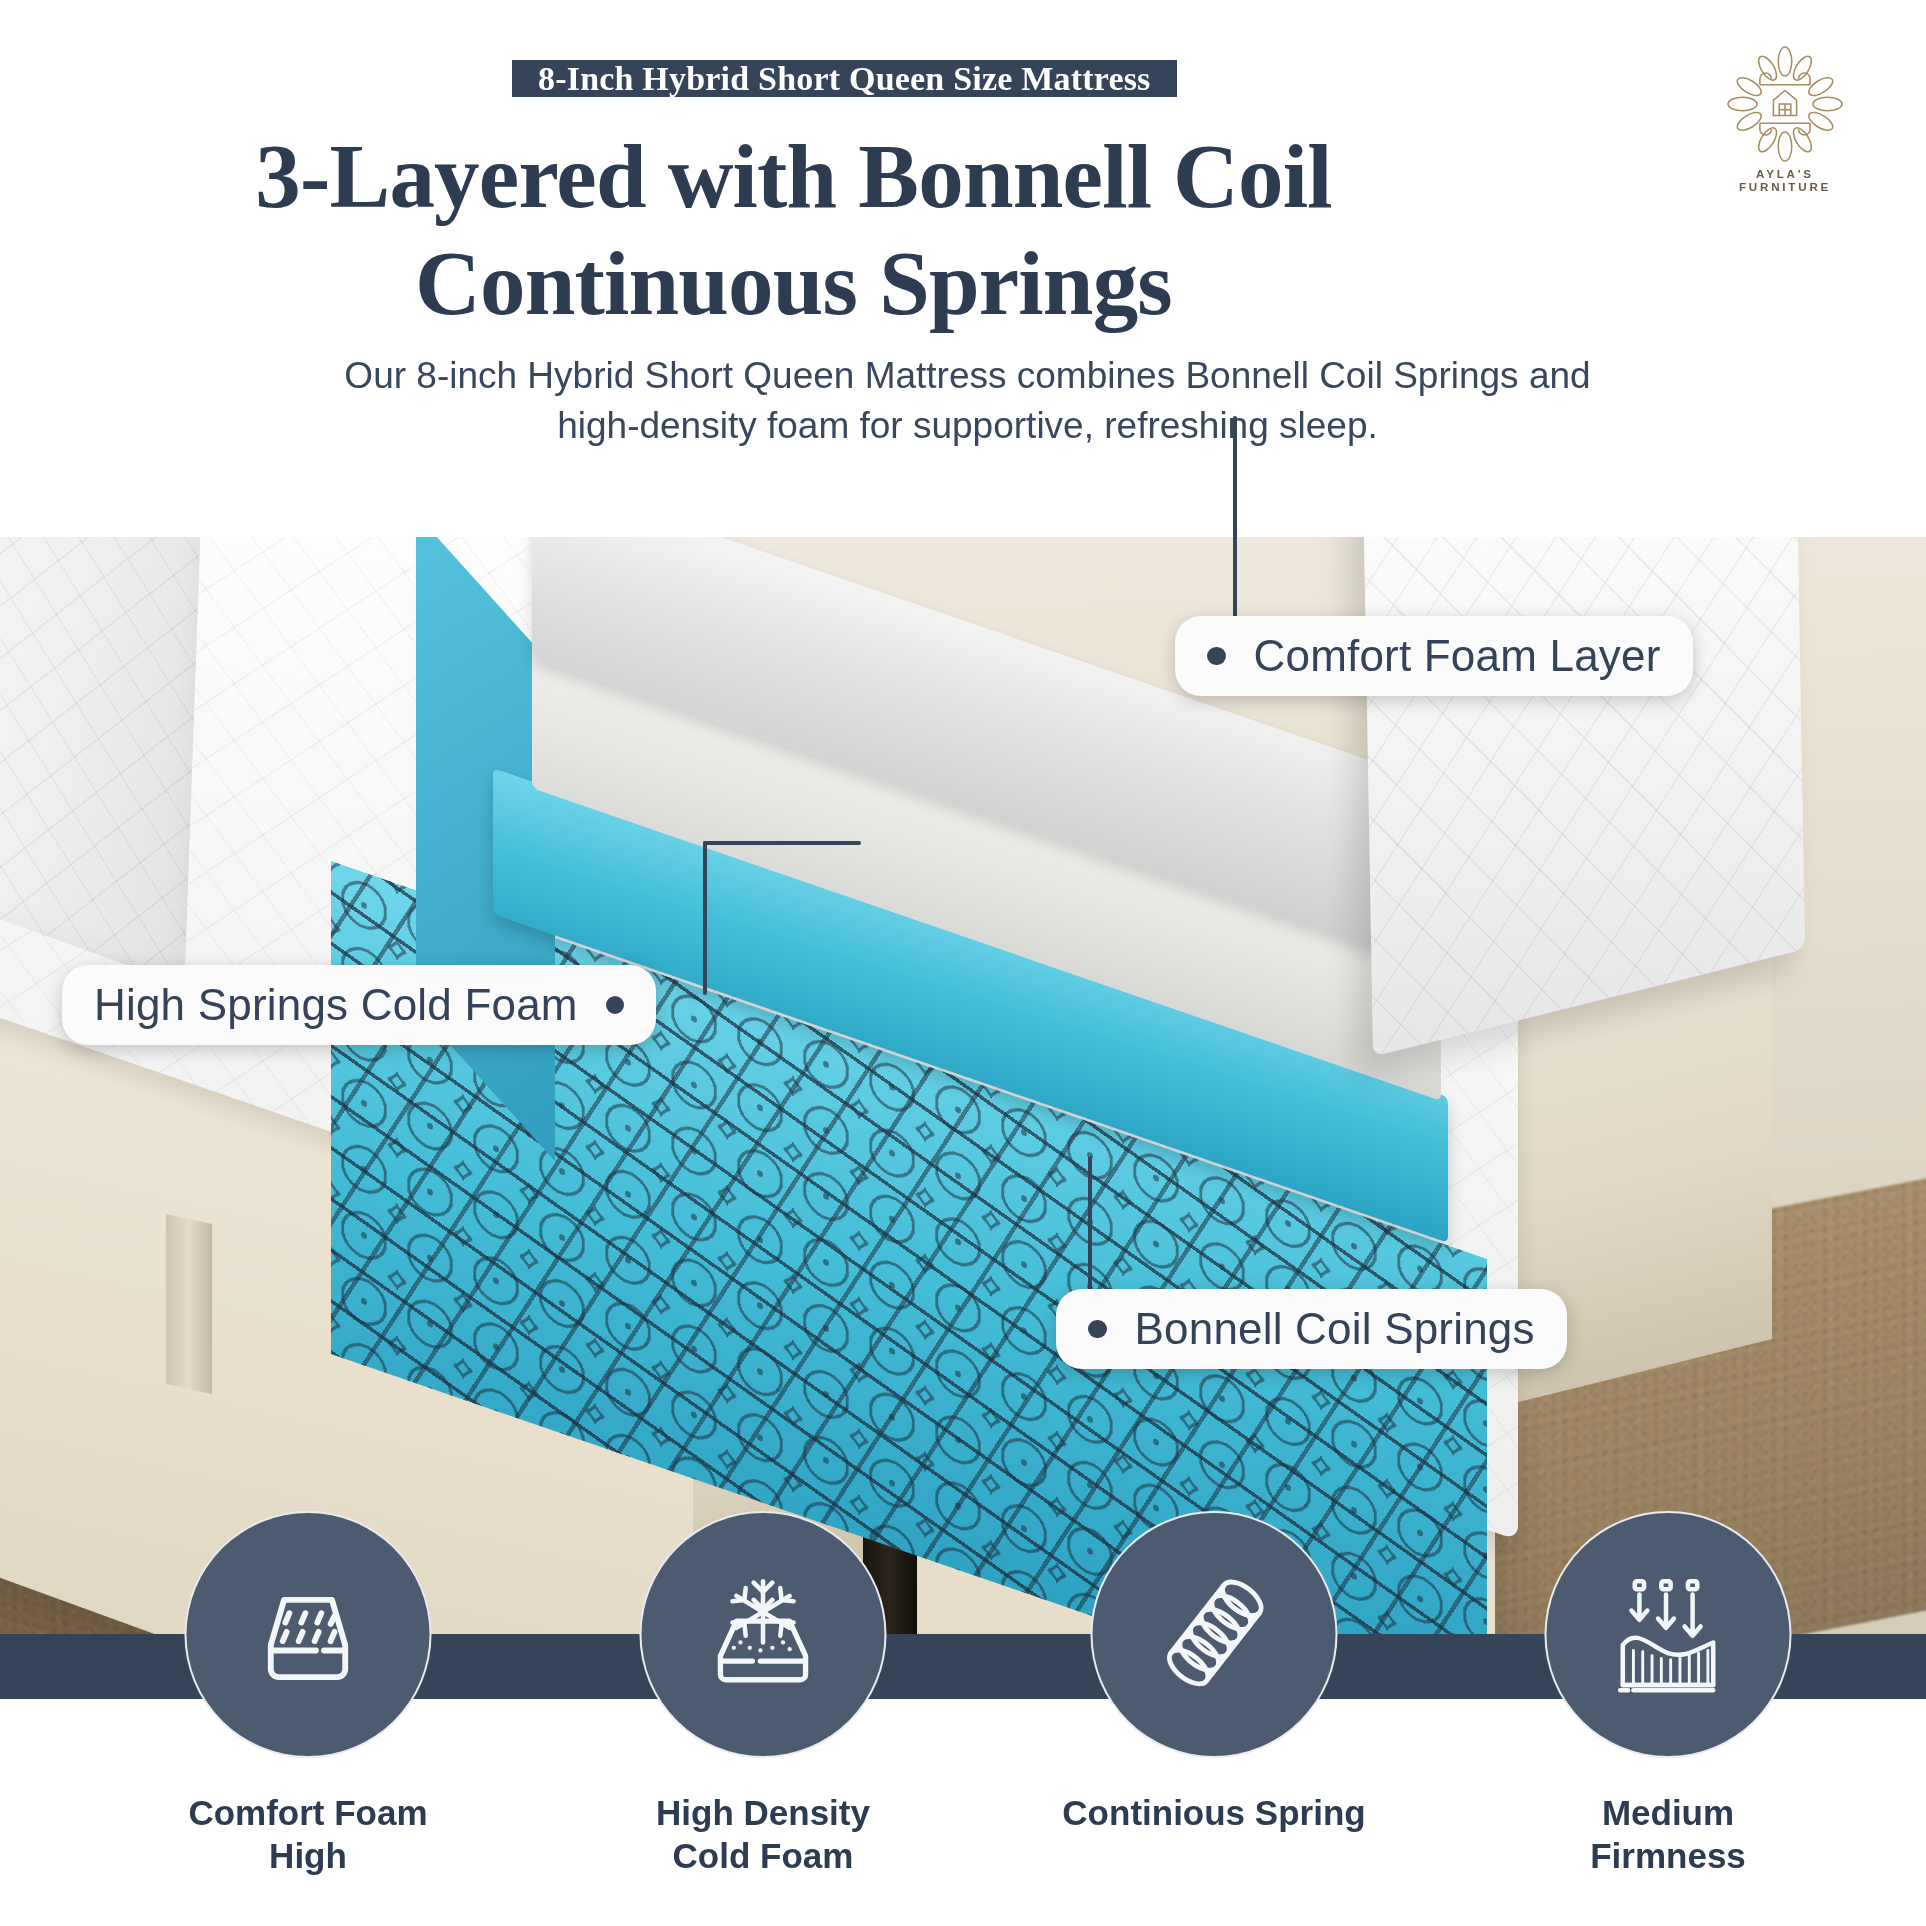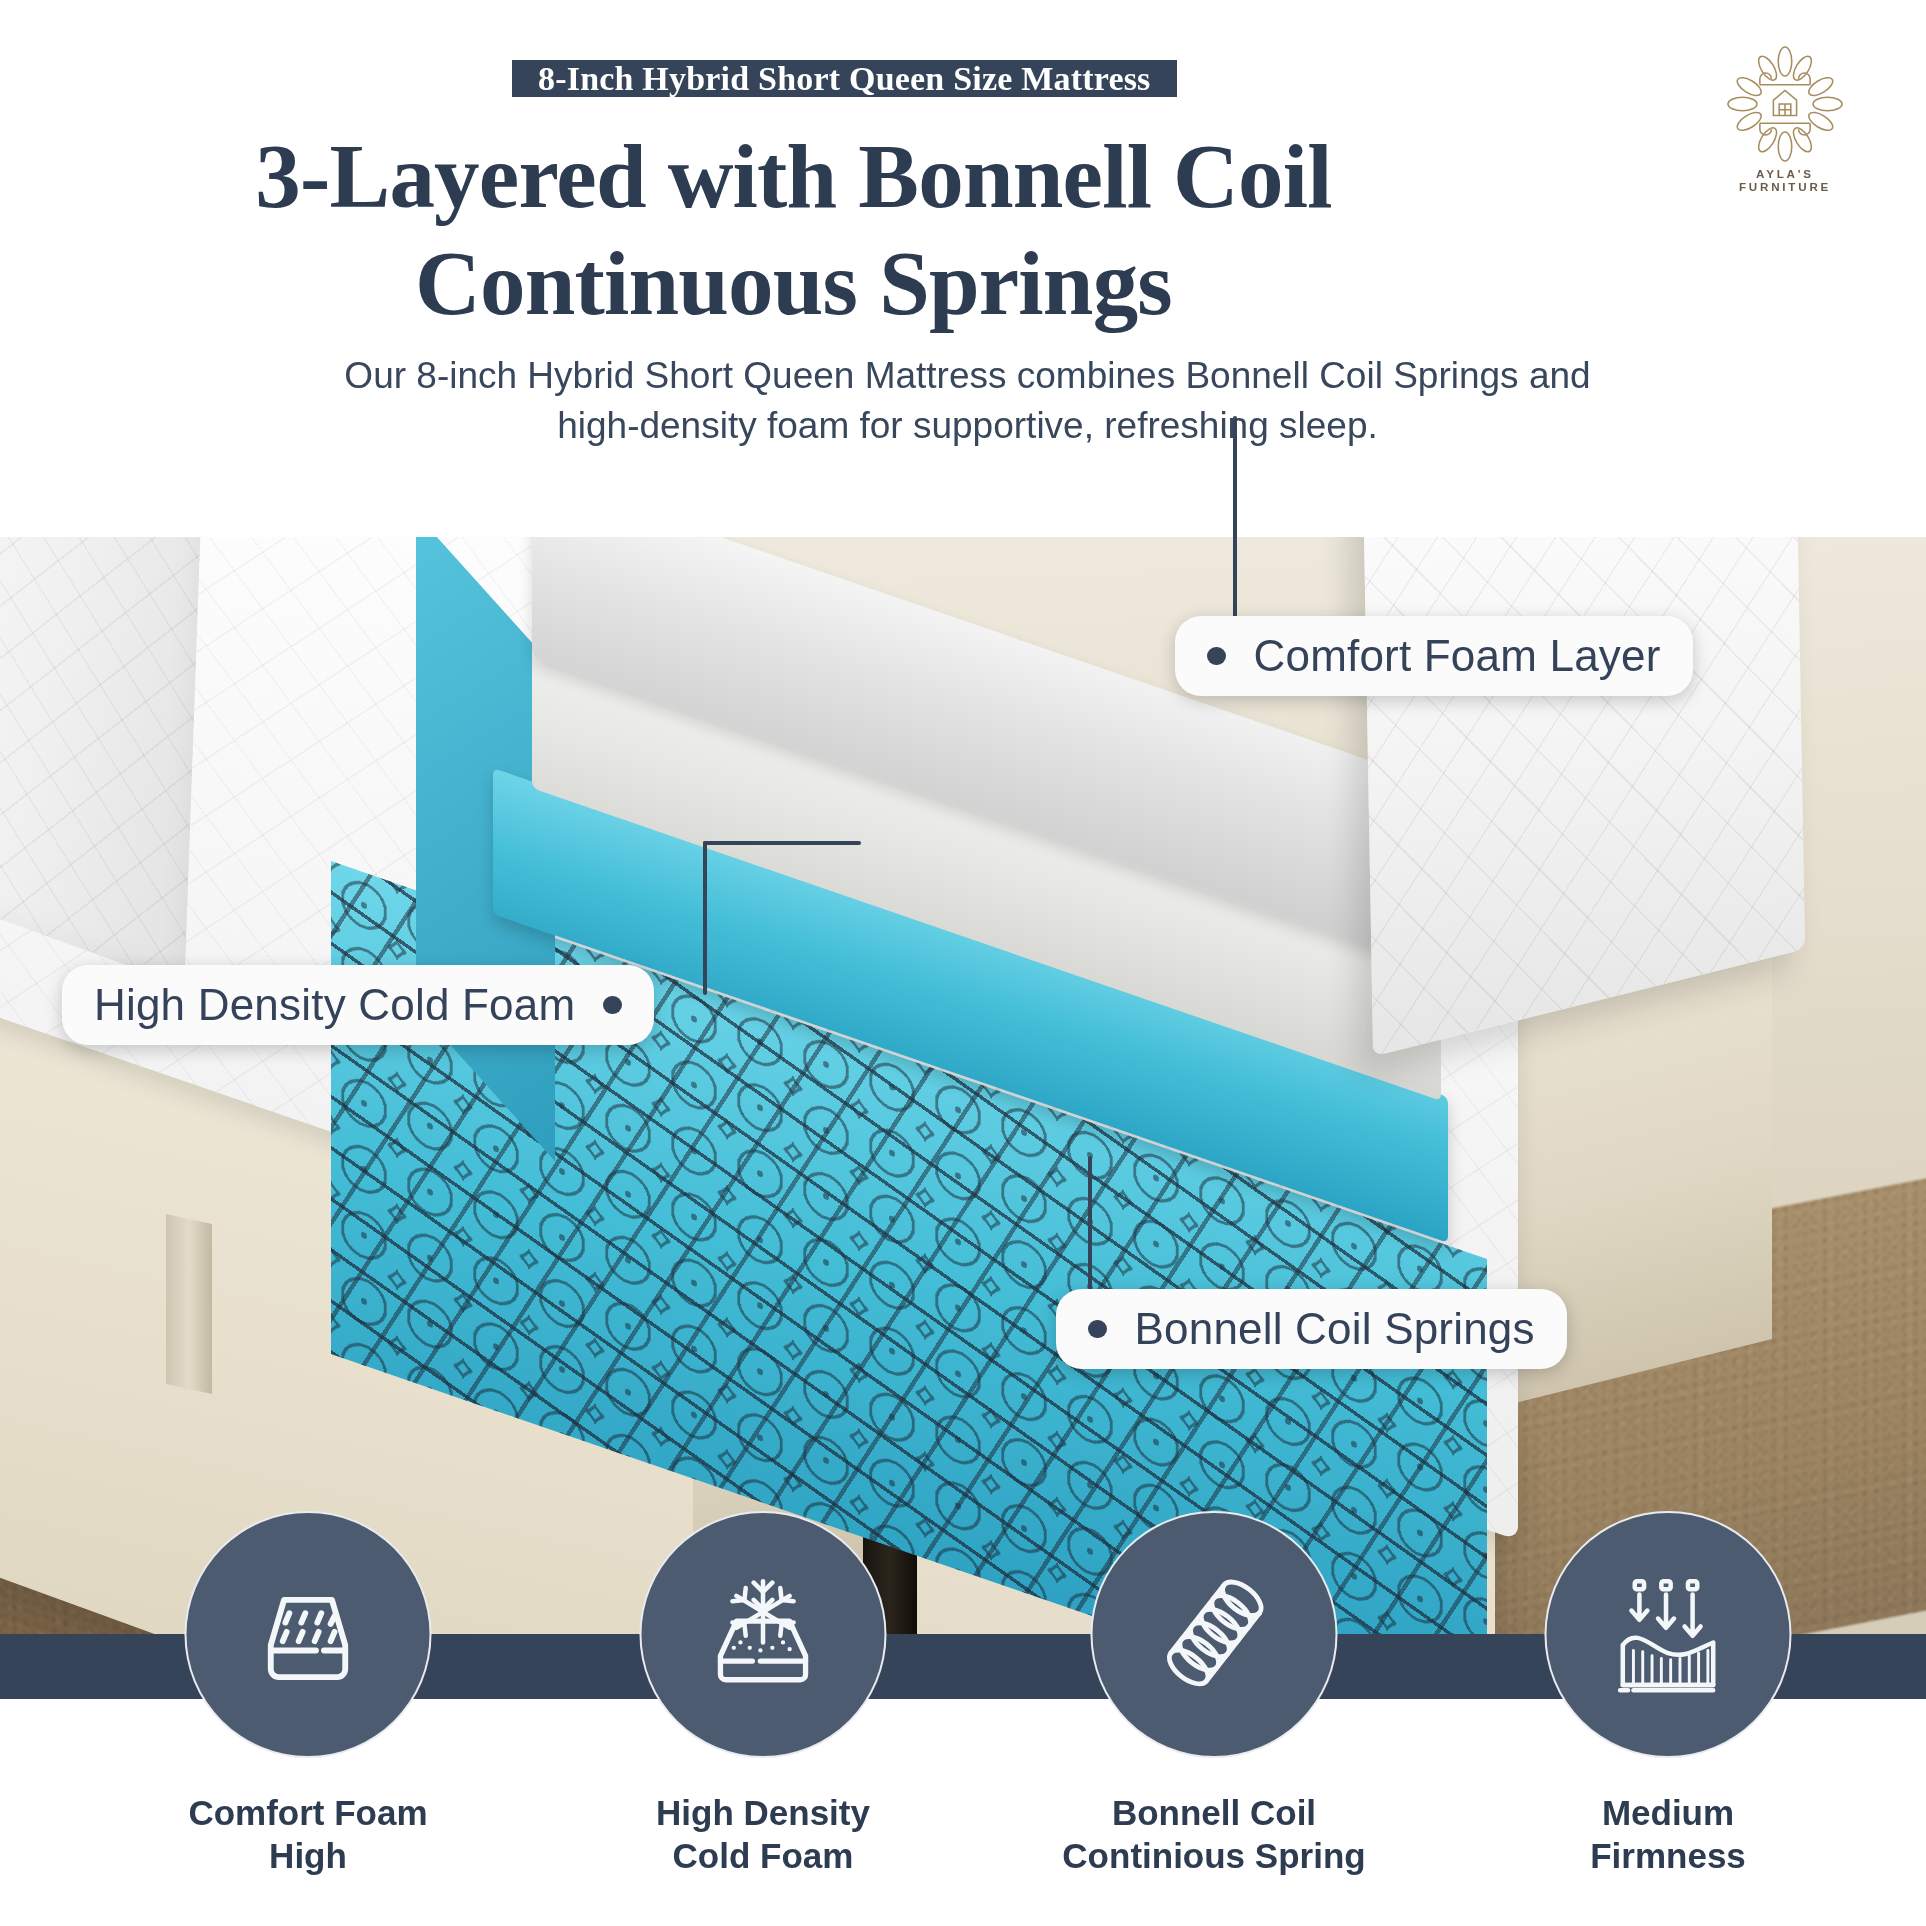--- a/index.html
+++ b/index.html
@@ -322,21 +322,21 @@
 
 <div class="leader" style="left:1233px; top:416px; height:231px;"></div>
 <div class="callout dot-left" style="left:1175px; top:616px;">
   <span class="dot"></span>
   <span class="ctext">Comfort Foam Layer</span>
 </div>
 
 <div class="leader-h" style="left:703px; top:841px; width:158px;"></div>
 <div class="leader" style="left:703px; top:841px; height:154px;"></div>
 <div class="callout dot-right" style="left:62px; top:965px;">
-  <span class="ctext">High Density Cold Foam</span>
+  <span class="ctext">High Springs Cold Foam</span>
   <span class="dot"></span>
 </div>
 
 <div class="leader" style="left:1088px; top:1156px; height:181px;"></div>
 <div class="callout dot-left" style="left:1056px; top:1289px;text-align:right;">
   <span class="dot"></span>
   <span class="ctext">Bonnell Coil Springs</span>
 </div>
 
 <div id="navy-band"></div>
@@ -398,21 +398,20 @@
           <ellipse cx="50" cy="29" rx="17" ry="9"></ellipse>
           <ellipse cx="50" cy="42" rx="17" ry="9"></ellipse>
           <ellipse cx="50" cy="55" rx="17" ry="9"></ellipse>
           <ellipse cx="50" cy="68" rx="17" ry="9"></ellipse>
           <ellipse cx="50" cy="81" rx="17" ry="9"></ellipse>
           <path d="M33 16 V81 M67 16 V81"></path>
         </g>
       </svg>
     </div>
     <div class="flabel">
-      <span class="l">Bonnell Coil</span>
       <span class="l">Continious Spring</span>
     </div>
   </div>
 
   <div class="feature" style="left:1537px; top:0;">
     <div class="circle">
       <svg viewBox="0 0 100 100">
         <g fill="none" stroke="#f4f7fa" stroke-width="3.4" stroke-linecap="round" stroke-linejoin="round">
           <rect x="25" y="10" width="7" height="6" rx="1.6"></rect>
           <rect x="45" y="10" width="7" height="6" rx="1.6"></rect>

